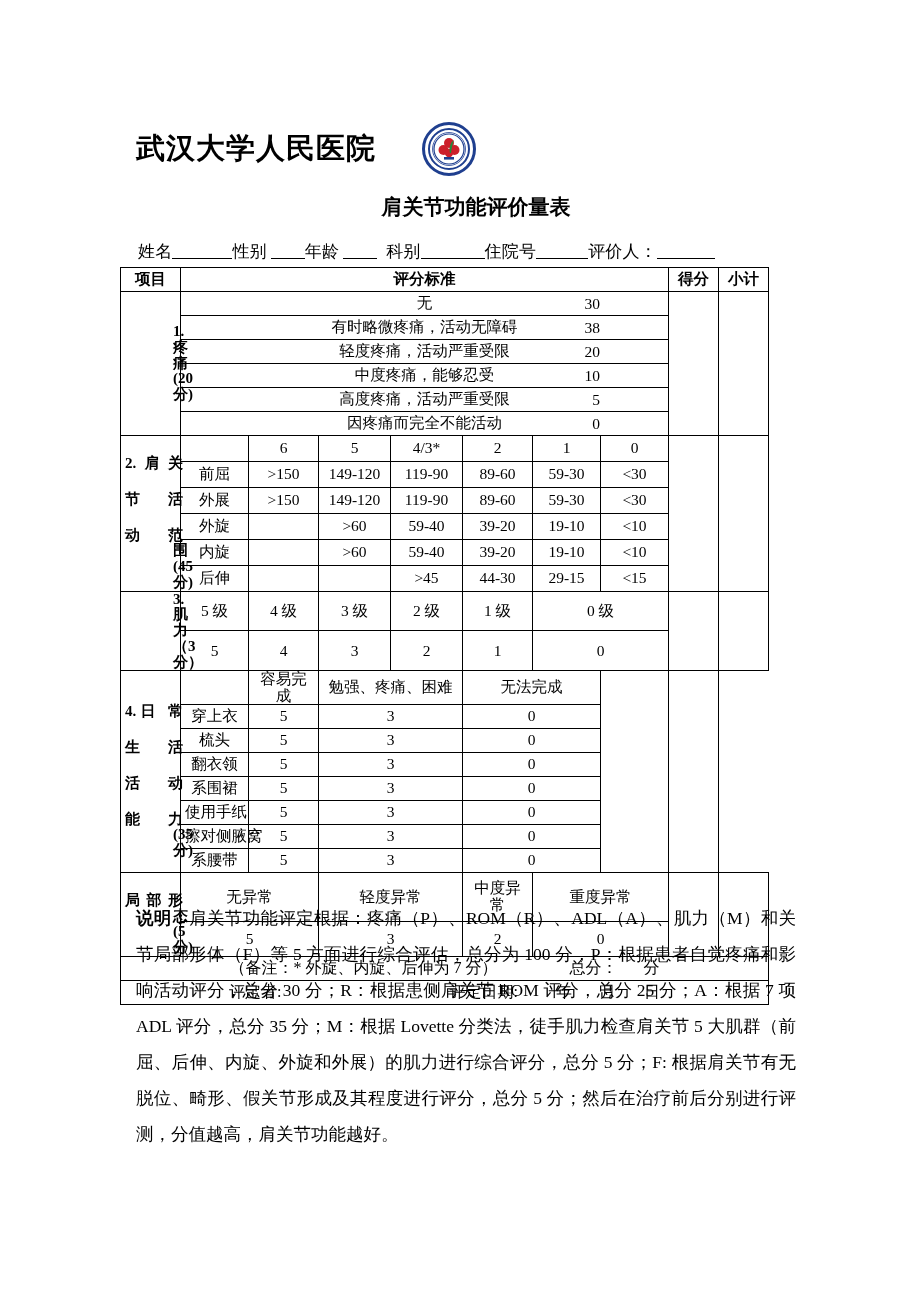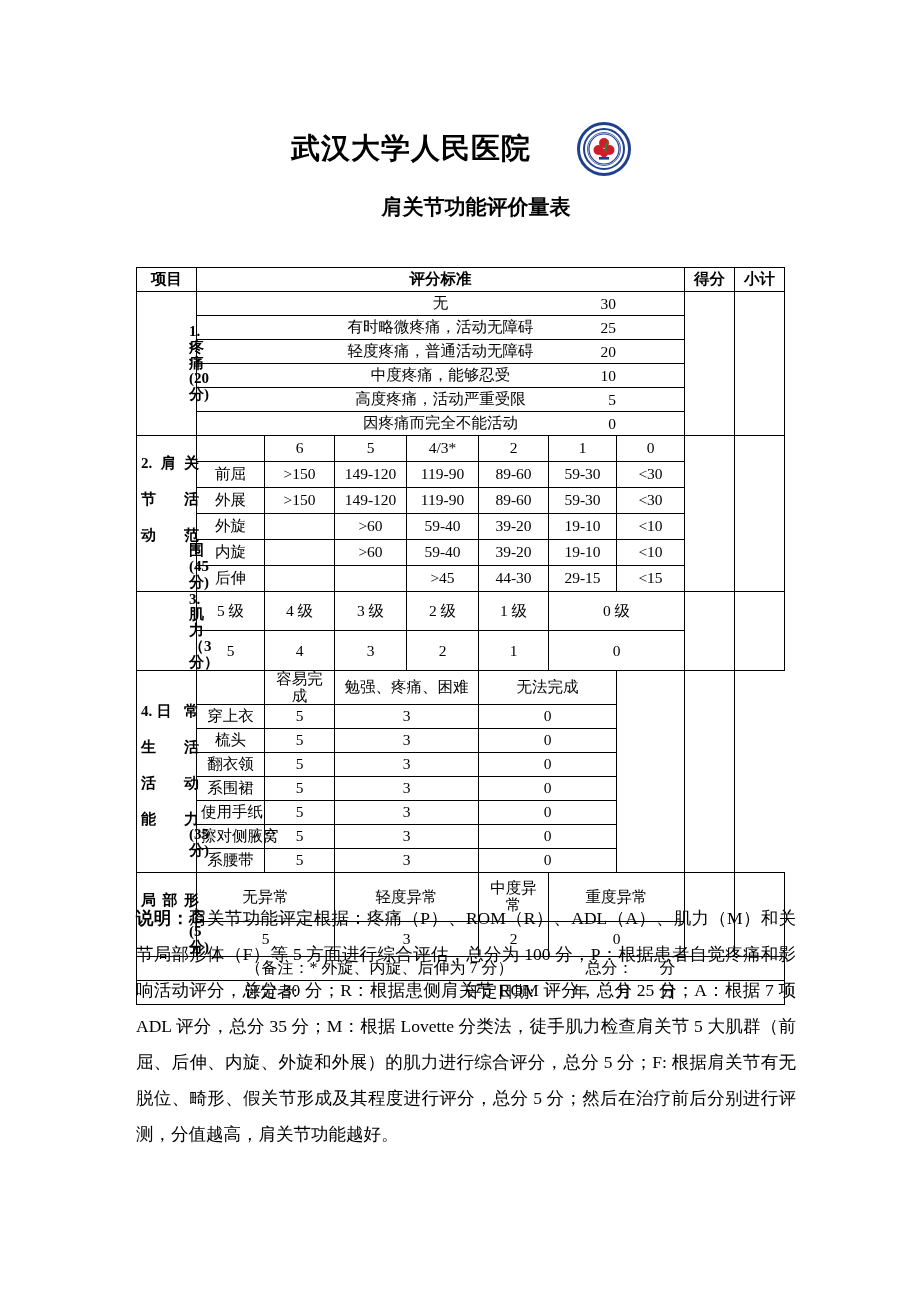--- a/index.html
+++ b/index.html
@@ -25,21 +25,20 @@
 
   
   .header {
     position: absolute;
     left: 136px;
     top: 118px;
     width: 650px;
     height: 62px;
     display: flex;
     align-items: center;
-    justify-content: center;
   }
   .hosp-name {
     font-family: "Liberation Serif", "DejaVu Serif", serif;
     font-size: 29px;
     font-weight: bold;
     letter-spacing: 1px;
     white-space: nowrap;
   }
   .hosp-left { margin-right: 46px; }
   .hosp-right { margin-left: 46px; }
@@ -99,21 +98,21 @@
   .b-name   { width: 60px; }
   .b-sex    { width: 34px; margin-left: 4px;}
   .b-age    { width: 34px; margin-left: 4px;}
   .b-dept   { width: 64px; }
   .b-inpat  { width: 52px; }
   .b-eval   { width: 58px; }
 
   
   table.scale {
     position: absolute;
-    left: 136px;
+    left: 120px;
     top: 267px;
     width: 648px;
     border-collapse: collapse;
     table-layout: fixed;
     font-size: 15.5px;
     font-family: "Liberation Serif", "DejaVu Serif", serif;
   }
   table.scale td {
     border: 1px solid #000000;
     padding: 0 4px;
@@ -203,20 +202,23 @@
         <circle cx="21.5" cy="17" r="5" fill="#cc1f2a"></circle>
         <circle cx="16" cy="20" r="4.2" fill="#cc1f2a"></circle>
         <path d="M17 20 C16 15 17 10 21 7 C19 12 18.6 16 18 20 Z" fill="#1f8a3a"></path>
         <rect x="11" y="24" width="10" height="2.6" fill="#1f3f8f"></rect>
       </svg>
     </div>
   </div>
 
   <div class="form-title">肩关节功能评价量表</div>
 
+  <div class="patient-line">
+    <span class="fld">姓名</span><span class="blank b-name"></span><span class="fld">性别</span><span class="blank b-sex"></span><span class="fld">年龄</span><span class="blank b-age"></span>&nbsp;&nbsp;<span class="fld">科别</span><span class="blank b-dept"></span><span class="fld">住院号</span><span class="blank b-inpat"></span><span class="fld">评价人：</span><span class="blank b-eval"></span>
+  </div>
 
   <table class="scale">
     <colgroup>
       <col style="width:60px">
       <col style="width:68px">
       <col style="width:70px">
       <col style="width:72px">
       <col style="width:72px">
       <col style="width:70px">
       <col style="width:68px">
@@ -241,26 +243,26 @@
       <td class="txt pain-row" colspan="7">
         <span>无</span>
         <span class="score">30</span>
       </td>
       <td rowspan="6" class="blankcell"></td>
       <td rowspan="6" class="blankcell"></td>
     </tr>
     <tr>
       <td class="txt pain-row" colspan="7">
         <span>有时略微疼痛，活动无障碍</span>
-        <span class="score">25</span>
-      </td>
-    </tr>
-    <tr>
-      <td class="txt pain-row" colspan="7">
-        <span>轻度疼痛，普通活动无障碍</span>
+        <span class="score">38</span>
+      </td>
+    </tr>
+    <tr>
+      <td class="txt pain-row" colspan="7">
+        <span>轻度疼痛，活动严重受限</span>
         <span class="score">20</span>
       </td>
     </tr>
     <tr>
       <td class="txt pain-row" colspan="7">
         <span>中度疼痛，能够忍受</span>
         <span class="score">10</span>
       </td>
     </tr>
     <tr>

